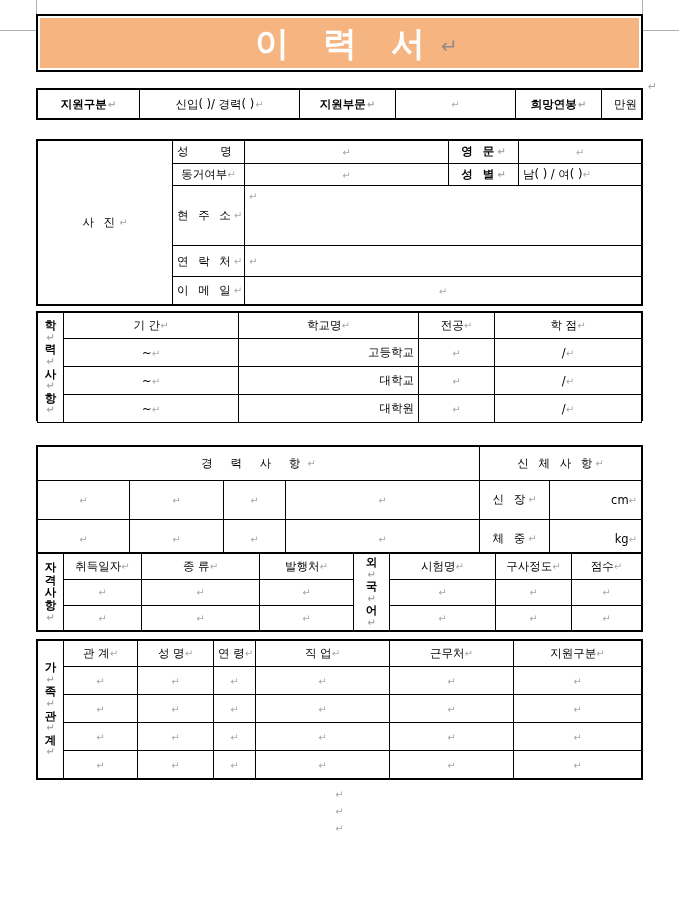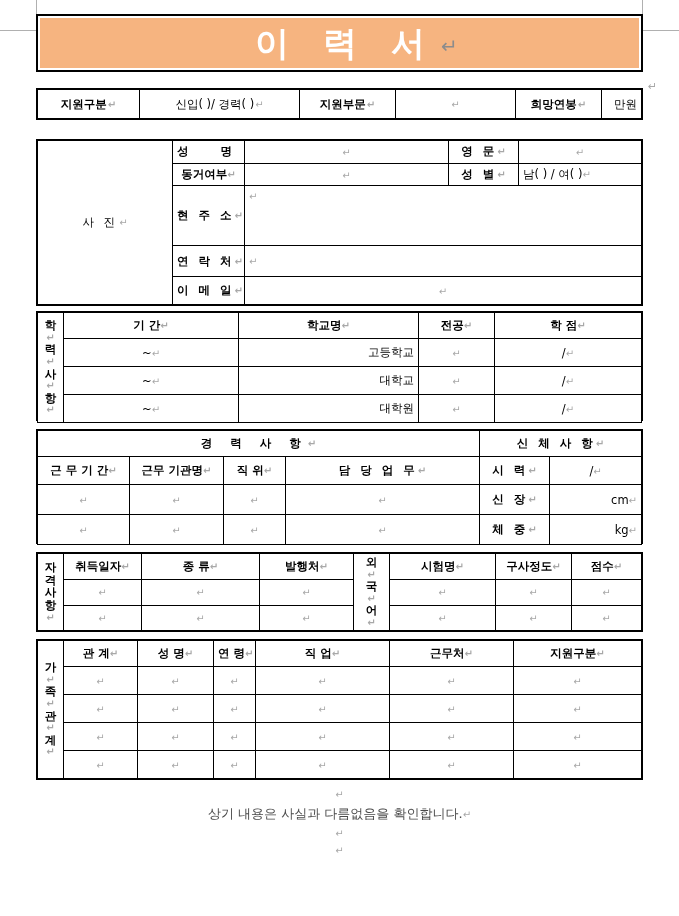--- a/index.html
+++ b/index.html
@@ -65,21 +65,21 @@
     font-size: 11.5px;
     background: #fff;
     height: 22px;
     box-sizing: border-box;
     overflow: hidden;
     white-space: nowrap;
   }
   
   table.grid { margin: -1px; width: calc(100% + 2px); height: calc(100% + 2px); }
 
-  .hd       { background: #FBE0CD; font-weight: bold; text-align: center; }
+  .hd       { background: #FBE0CD; font-weight: normal; text-align: center; }
   .hd-dark  { background: #F7CBA8; font-weight: bold; text-align: center; }
   .side     { background: #FBE0CD; font-weight: bold; text-align: center;
               font-size: 11.5px; line-height: 1.02; }
   .ctr      { text-align: center; }
   .rgt      { text-align: right; }
   .lft      { text-align: left; }
 
   
   .pil {
     color: #a8a8a8;
@@ -281,42 +281,34 @@
       <tr>
         <td class="ctr" style="height:28px"><span>~</span><span class="pil">↵</span></td>
         <td class="rgt" style="height:28px"><span>대학원</span></td>
         <td class="ctr" style="height:28px"><span></span><span class="pil">↵</span></td>
         <td class="ctr" style="height:28px"><span>/</span><span class="pil">↵</span></td>
       </tr>
     </tbody>
       </table>
   </div>
 
-  <div class="blk" style="left:36px; top:429px; width:607px; height:115px;">
+  <div class="blk" style="left:36px; top:445px; width:607px; height:115px;">
     <table class="grid">
       <colgroup>
         <col style="width:92px">
           <col style="width:94px">
           <col style="width:62px">
         <col style="width:194px">
           <col style="width:70px">
           <col>
       </colgroup>
       <tbody>
           <tr>
         <td class="hd" colspan="4" style="height:26px"><span class="sp2">경   력   사   항</span><span class="pil">↵</span></td>
         <td class="hd" colspan="2" style="height:26px"><span class="sp1">신 체 사 항</span><span class="pil">↵</span></td>
-      </tr>
-      <tr>
-        <td class="hd" style="height:28px"><span>근 무 기 간</span><span class="pil">↵</span></td>
-        <td class="hd" style="height:28px"><span>근무  기관명</span><span class="pil">↵</span></td>
-        <td class="hd" style="height:28px"><span>직 위</span><span class="pil">↵</span></td>
-        <td class="hd" style="height:28px"><span class="sp1">담 당 업 무</span><span class="pil">↵</span></td>
-        <td class="hd" style="height:28px"><span class="sp1">시 력</span><span class="pil">↵</span></td>
-        <td class="ctr" style="height:28px"><span>/</span><span class="pil">↵</span></td>
       </tr>
       <tr>
         <td class="ctr" style="height:30px"><span></span><span class="pil">↵</span></td>
         <td class="ctr" style="height:30px"><span></span><span class="pil">↵</span></td>
         <td class="ctr" style="height:30px"><span></span><span class="pil">↵</span></td>
         <td class="ctr" style="height:30px"><span></span><span class="pil">↵</span></td>
         <td class="hd" style="height:30px"><span class="sp1">신 장</span><span class="pil">↵</span></td>
         <td class="rgt" style="height:30px"><span>cm</span><span class="pil">↵</span></td>
       </tr>
       <tr>
@@ -470,18 +462,17 @@
         <td class="ctr" style="height:28px"><span></span><span class="pil">↵</span></td>
         <td class="ctr" style="height:28px"><span></span><span class="pil">↵</span></td>
         <td class="ctr" style="height:28px"><span></span><span class="pil">↵</span></td>
       </tr>
     </tbody>
       </table>
   </div>
 
   <div id="footer">
     <div class="f-blank"><span class="pil">↵</span></div>
-    <div class="f-line"><span>상기 내용은 사실과 다름없음을 확인합니다.</span><span class="pil">↵</span></div>
     <div class="f-blank"><span class="pil">↵</span></div>
     <div class="f-blank"><span class="pil">↵</span></div>
   </div>
 
 </div>
 
 </body></html>

